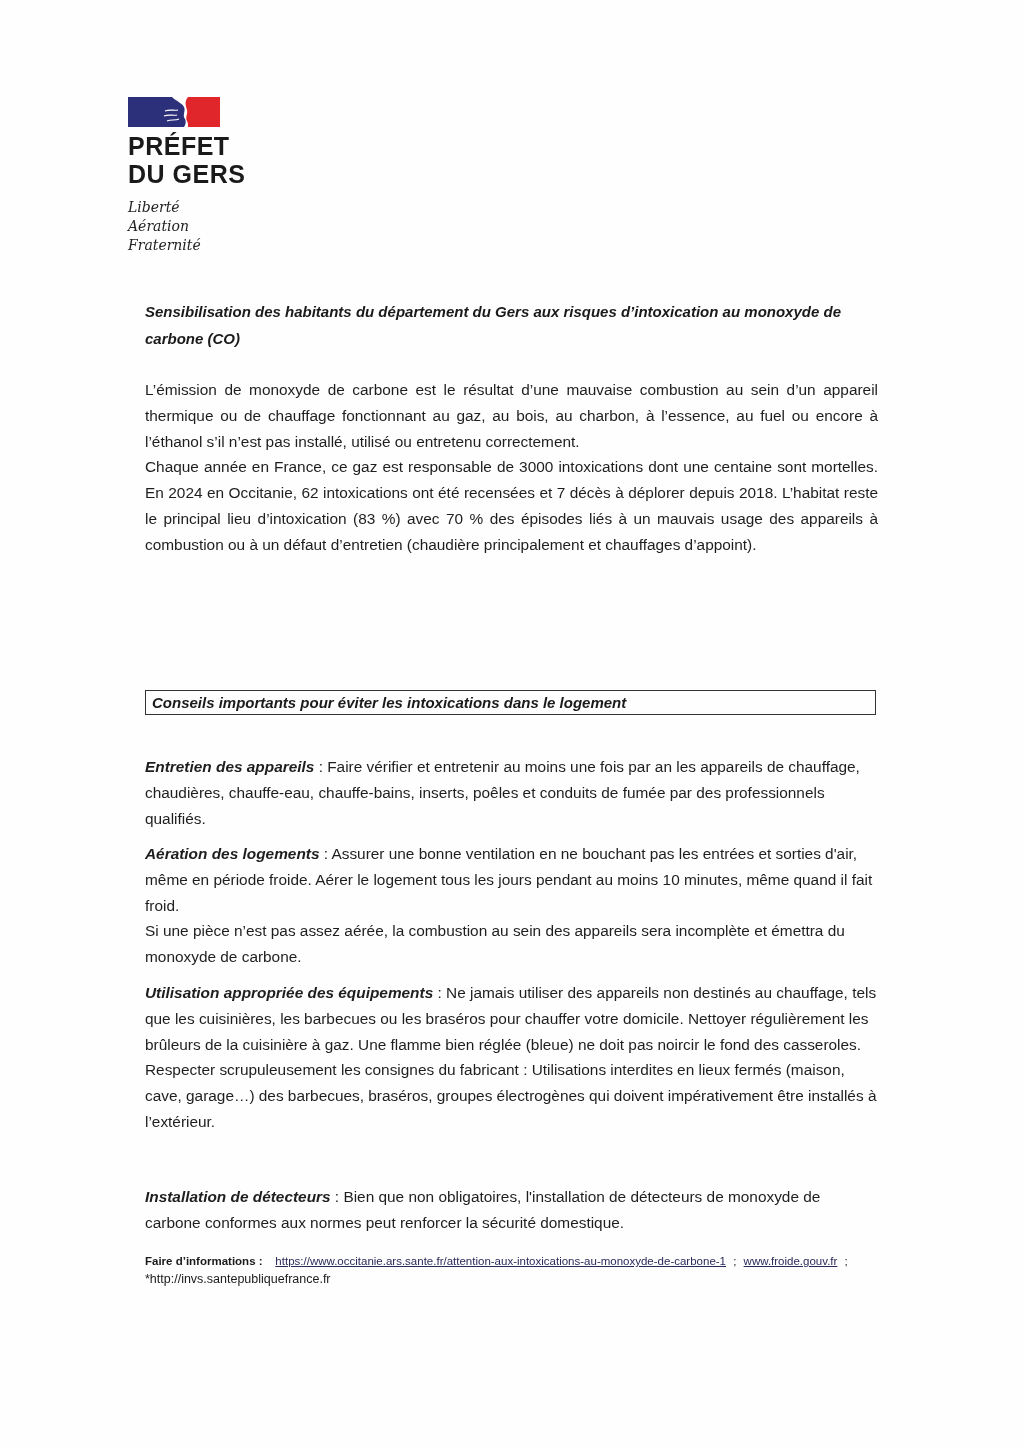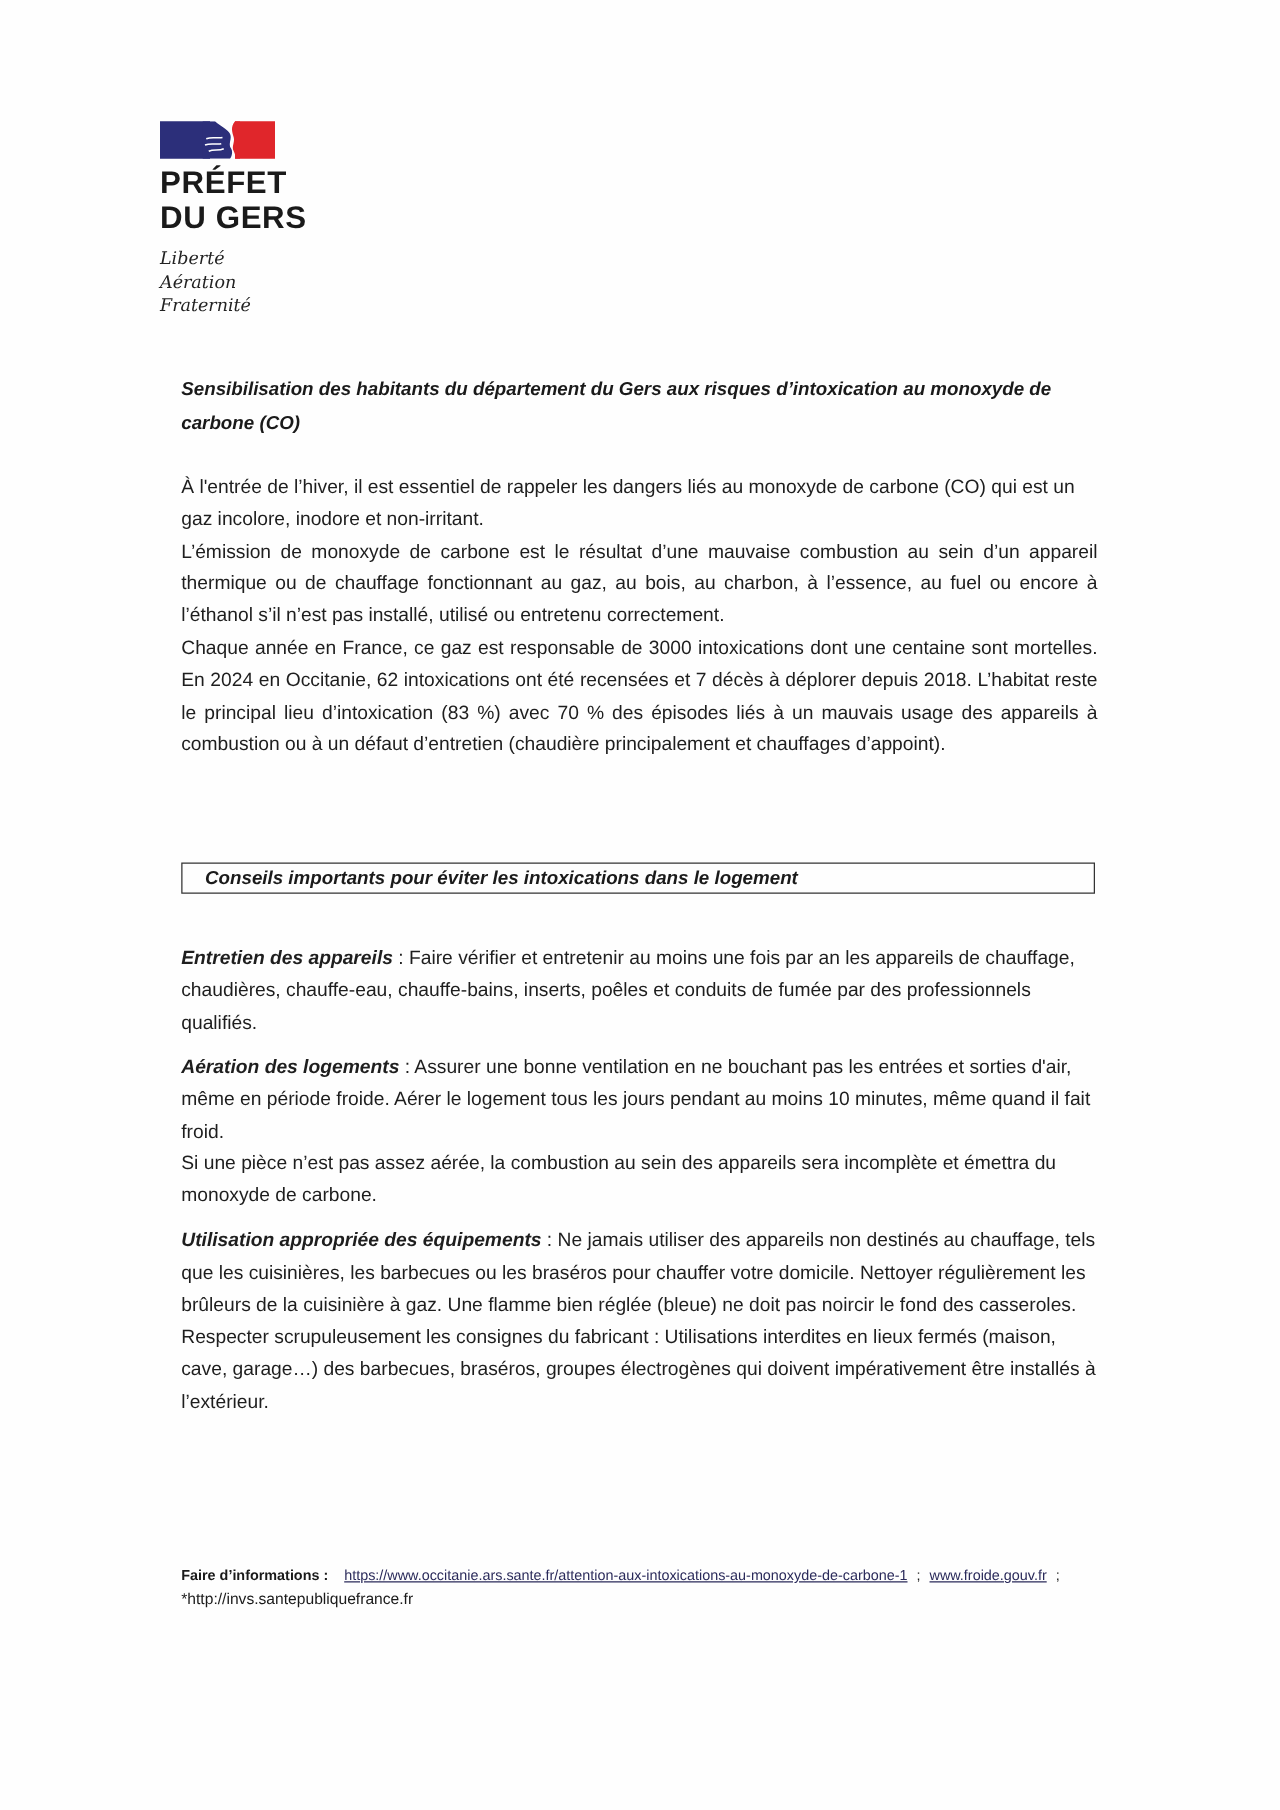--- a/index.html
+++ b/index.html
@@ -19,21 +19,21 @@
   .doc-title { position: absolute; left: 145px; top: 298px; width: 733px; text-align: left;
     font-family: "Liberation Sans", sans-serif; font-style: italic; font-weight: bold; font-size: 15px; line-height: 27px; color: #1a1a1a; }
 
   
   .body-text { font-family: "Liberation Sans", sans-serif; font-size: 15.4px; line-height: 25.8px; color: #1e1e1e; }
   .intro { position: absolute; left: 145px; top: 377px; width: 733px; }
   .intro p { margin: 0; }
   .justify { text-align: justify; }
 
   .section-box { position: absolute; left: 145px; top: 690px; width: 731px; height: 25px; border: 1.5px solid #333; box-sizing: border-box;
-    font-family: "Liberation Sans", sans-serif; font-style: italic; font-weight: bold; font-size: 15px; line-height: 23px; padding-left: 18px; color: #1a1a1a; }
+    font-family: "Liberation Sans", sans-serif; font-style: italic; font-weight: bold; font-size: 15px; line-height: 23px; padding-left: 6px; color: #1a1a1a; }
 
   .advice { position: absolute; left: 145px; width: 735px; }
   .advice p { margin: 0; }
   .advice .lead { font-weight: bold; font-style: italic; }
 
   .footer { position: absolute; left: 145px; top: 1252px; width: 740px; font-family: "Liberation Sans", sans-serif; font-size: 11.5px; line-height: 18px; color: #1a1a1a; }
   .footer .label { font-weight: bold; }
   .footer a { color: #2a2a5a; text-decoration: underline; }
   .footer .sep { margin: 0 4px; }
 </style>
@@ -59,41 +59,43 @@
     <div class="motto">
       <div>Liberté</div>
       <div>Aération</div>
       <div>Fraternité</div>
     </div>
   </div>
 
   <h1 class="doc-title" style="margin:0;">Sensibilisation des habitants du département du Gers aux risques d’intoxication au monoxyde de carbone (CO)</h1>
 
   <div class="intro body-text">
-    <p style="width:735px;">À l'entrée de l’hiver, il est essentiel de rappeler les dangers liés au monoxyde de carbone (CO) qui est un gaz incolore, inodore et non-irritant.</p>
     <p class="justify">L’émission de monoxyde de carbone est le résultat d’une mauvaise combustion au sein d’un appareil thermique ou de chauffage fonctionnant au gaz, au bois, au charbon, à l’essence, au fuel ou encore à l’éthanol s’il n’est pas installé, utilisé ou entretenu correctement.</p>
     <p class="justify">Chaque année en France, ce gaz est responsable de 3000 intoxications dont une centaine sont mortelles. En 2024 en Occitanie, 62 intoxications ont été recensées et 7 décès à déplorer depuis  2018. L’habitat reste le principal lieu d’intoxication (83 %) avec 70 % des épisodes liés à un mauvais usage des appareils à combustion ou à un défaut d’entretien (chaudière principalement et chauffages d’appoint).</p>
   </div>
 
   <div class="section-box">Conseils importants pour éviter les intoxications dans le logement</div>
 
   <div class="advice body-text" style="top:754px;">
     <p><span class="lead">Entretien des appareils</span><span> : Faire vérifier et entretenir au moins une fois par an les appareils de chauffage, chaudières, chauffe-eau, chauffe-bains, inserts, poêles et conduits de fumée par des professionnels qualifiés.</span></p>
   </div>
 
   <div class="advice body-text" style="top:841px;">
     <p><span class="lead">Aération des logements</span><span> : Assurer une bonne ventilation en ne bouchant pas les entrées et sorties d'air, même en période froide. Aérer le logement tous les jours pendant au moins 10 minutes, même quand il fait froid.</span></p>
     <p>Si une pièce n’est pas assez aérée, la combustion au sein des appareils sera incomplète et émettra du monoxyde de carbone.</p>
   </div>
 
   <div class="advice body-text" style="top:980px;">
     <p><span class="lead">Utilisation appropriée des équipements</span><span> : Ne jamais utiliser des appareils non destinés au chauffage, tels que les cuisinières, les barbecues ou les braséros pour chauffer votre domicile. Nettoyer régulièrement les brûleurs de la cuisinière à gaz. Une flamme bien réglée (bleue) ne doit pas noircir le fond des casseroles.</span></p>
     <p>Respecter scrupuleusement les consignes du fabricant : Utilisations interdites en lieux fermés (maison, cave, garage…) des barbecues, braséros, groupes électrogènes qui doivent impérativement être installés à l’extérieur.</p>
   </div>
 
+  <div class="advice body-text" style="top:1184px;">
+    <p><span class="lead">Installation de détecteurs</span><span> : Bien que non obligatoires, l'installation de détecteurs de monoxyde de carbone conformes aux normes peut renforcer la sécurité domestique.</span></p>
+  </div>
 
   <div class="footer">
     <div>
       <span class="label">Faire d’informations :</span>
       &nbsp;&nbsp;
       <a>https://www.occitanie.ars.sante.fr/attention-aux-intoxications-au-monoxyde-de-carbone-1</a>
       <span class="sep">;</span>
       <a>www.froide.gouv.fr</a>
       <span class="sep">;</span>
     </div>

